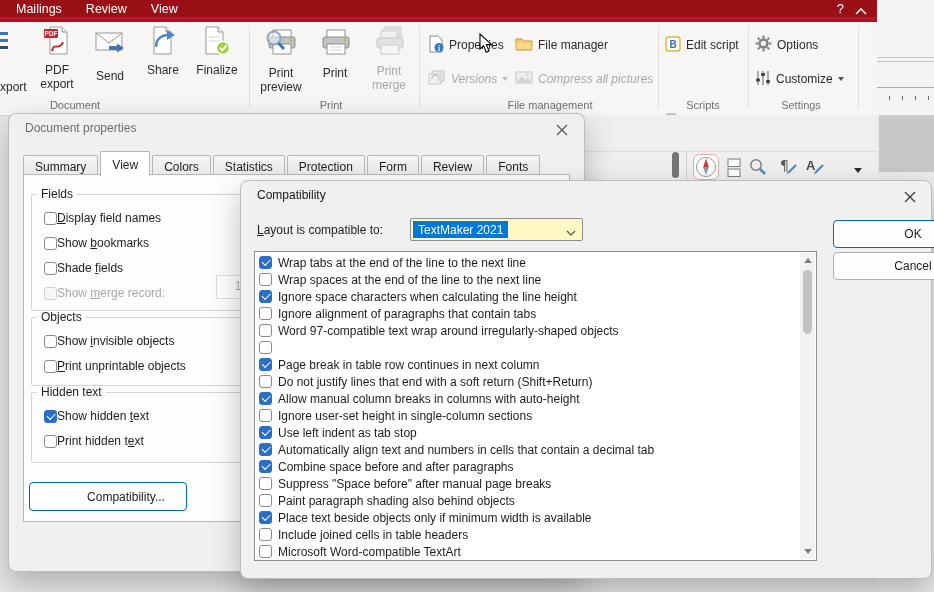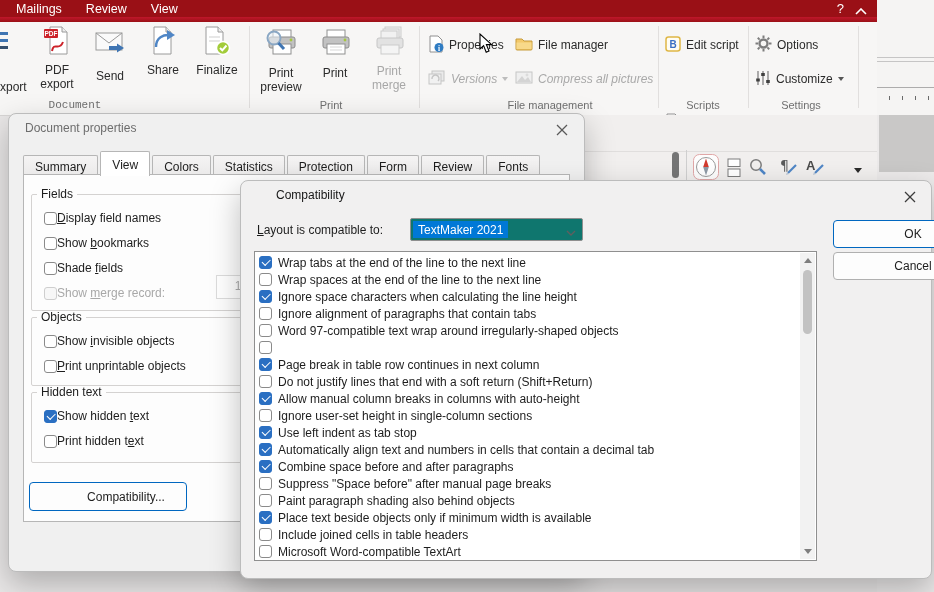--- a/index.html
+++ b/index.html
@@ -43,21 +43,21 @@
   .frow{display:flex;align-items:center;margin:5px 0 0 12px;height:20px;font-size:12px;}
   .frow.dis{color:#a8a8a8;}
   .cb{width:13px;height:13px;border:1px solid #8a8a8a;border-radius:3px;background:#fff;flex:none;display:inline-block;box-sizing:border-box;}
   .cb.checked{background:#2a6fc2;border-color:#2a6fc2;}
   .cb.checked::after{content:"";display:block;width:7px;height:3.5px;border-left:1.7px solid #fff;border-bottom:1.7px solid #fff;transform:rotate(-45deg);margin:2.2px 0 0 2.2px;}
   .cb.dis{border-color:#cecece;background:#f7f7f7;}
   .mini{position:absolute;border:1px solid #dcdcdc;background:#fff;color:#ababab;text-align:center;font-size:12px;line-height:20px;}
   .btn{position:absolute;background:#fdfdfd;border:1px solid #b0b0b0;border-radius:4px;font-size:12px;
        display:flex;align-items:center;justify-content:center;color:#1d1d1d;padding-left:36px;}
   .btn.primary{border-color:#0067c0;}
-  .combo{position:absolute;background:#0f766e;border:1px solid #8f8f8f;border-radius:2px;display:flex;align-items:center;padding-left:2px;box-sizing:border-box;}
+  .combo{position:absolute;background:#fef9c3;border:1px solid #8f8f8f;border-radius:2px;display:flex;align-items:center;padding-left:2px;box-sizing:border-box;}
   .combo .sel{background:#0078d7;color:#fff;padding:1.5px 5px;font-size:12px;white-space:nowrap;}
   .listbox{position:absolute;background:#fff;border:1px solid #8f8f8f;box-sizing:border-box;padding-top:2px;overflow:hidden;}
   .lrow{display:flex;align-items:center;height:17px;padding-left:4px;gap:6px;font-size:12px;white-space:nowrap;}
   .sb{position:absolute;top:1px;right:1px;bottom:1px;width:15px;background:#f2f2f2;}
   .sb .arr-up{position:absolute;top:5px;left:3.5px;width:0;height:0;border-left:4px solid transparent;border-right:4px solid transparent;border-bottom:5px solid #7e7e7e;}
   .sb .arr-dn{position:absolute;bottom:5px;left:3.5px;width:0;height:0;border-left:4px solid transparent;border-right:4px solid transparent;border-top:5px solid #7e7e7e;}
   .sb .thumb{position:absolute;top:17px;left:3px;width:9px;height:64px;background:#c2c2c2;border-radius:5px;}
   u{text-decoration:underline;}
 </style>
 </head>
@@ -284,21 +284,21 @@
       </span>
       <span>Customize</span>
       <span class="dd"></span>
     </div>
 
     <div class="vsep" style="left:249px;"></div>
     <div class="vsep" style="left:419px;"></div>
     <div class="vsep" style="left:658px;"></div>
     <div class="vsep" style="left:748px;"></div>
     <div class="vsep" style="left:858px;"></div>
-    <div class="grplabel" style="left:35px;width:80px;font-family:Liberation Mono, monospace;">Document</div>
+    <div class="grplabel" style="left:35px;width:80px;">Document</div>
     <div class="grplabel" style="left:291px;width:80px;">Print</div>
     <div class="grplabel" style="left:480px;width:140px;">File management</div>
     <div class="grplabel" style="left:663px;width:80px;">Scripts</div>
     <div class="grplabel" style="left:761px;width:80px;">Settings</div>
   </div>
 
   <div class="rightstrip">
     <div class="abs" style="left:0;top:0;width:57px;height:115px;background:#f5f4f3;"></div>
     <div class="hline" style="left:0;top:57px;width:57px;"></div>
     <div class="hline" style="left:0;top:61px;width:57px;"></div>
@@ -415,21 +415,21 @@
       <div class="frow">
         <span class="cb"></span>
         <span>Print hidden t<u>e</u>xt</span>
       </div>
     </fieldset>
 
     <div class="btn primary" style="left:20px;top:368px;width:120px;height:27px;z-index:2;">Compatibility...</div>
   </div>
 
   <div class="dlg" style="left:240px;top:180px;width:690px;height:397px;z-index:20;background:#f1f0f0;">
-    <div class="dlg-title" style="color:#161616;margin-left:19px;">Compatibility</div>
+    <div class="dlg-title" style="color:#161616;">Compatibility</div>
     <div class="closebtn" style="right:15px;">
       <svg width="12" height="12">
           <line x1="1" y1="1" x2="11" y2="11" stroke="#3c3c3c" stroke-width="1.3"></line>
           <line x1="11" y1="1" x2="1" y2="11" stroke="#3c3c3c" stroke-width="1.3"></line>
         </svg>
     </div>
 
     <div class="abs" style="left:16px;top:42px;"><u>L</u>ayout is compatible to:</div>
     <div class="combo" style="left:169px;top:37px;width:173px;height:23px;">
       <span class="sel">TextMaker 2021</span>

